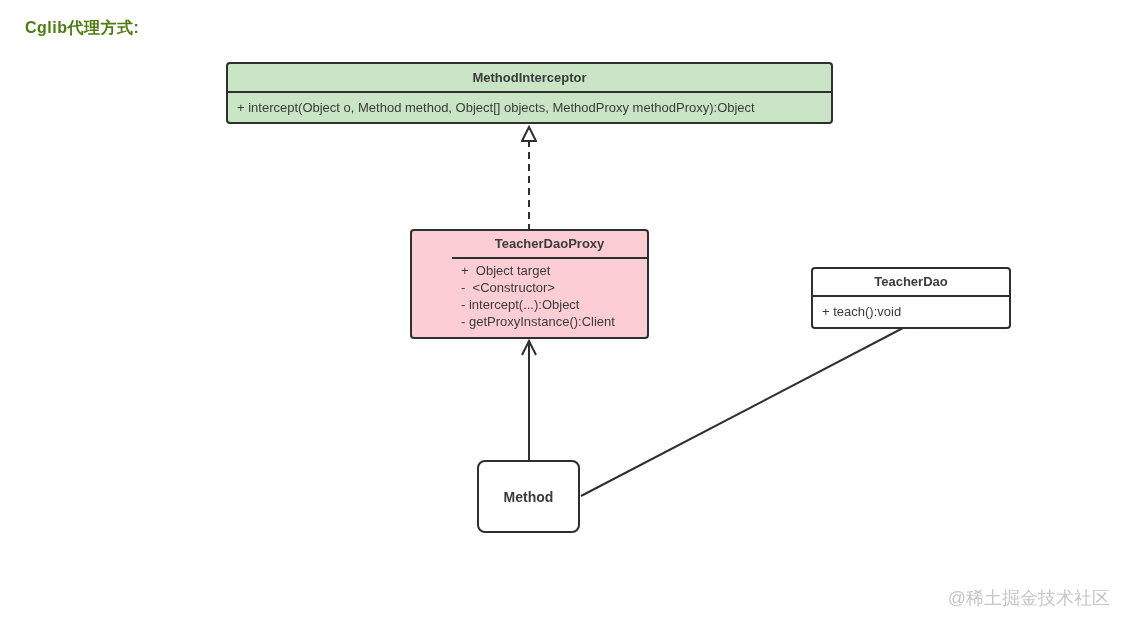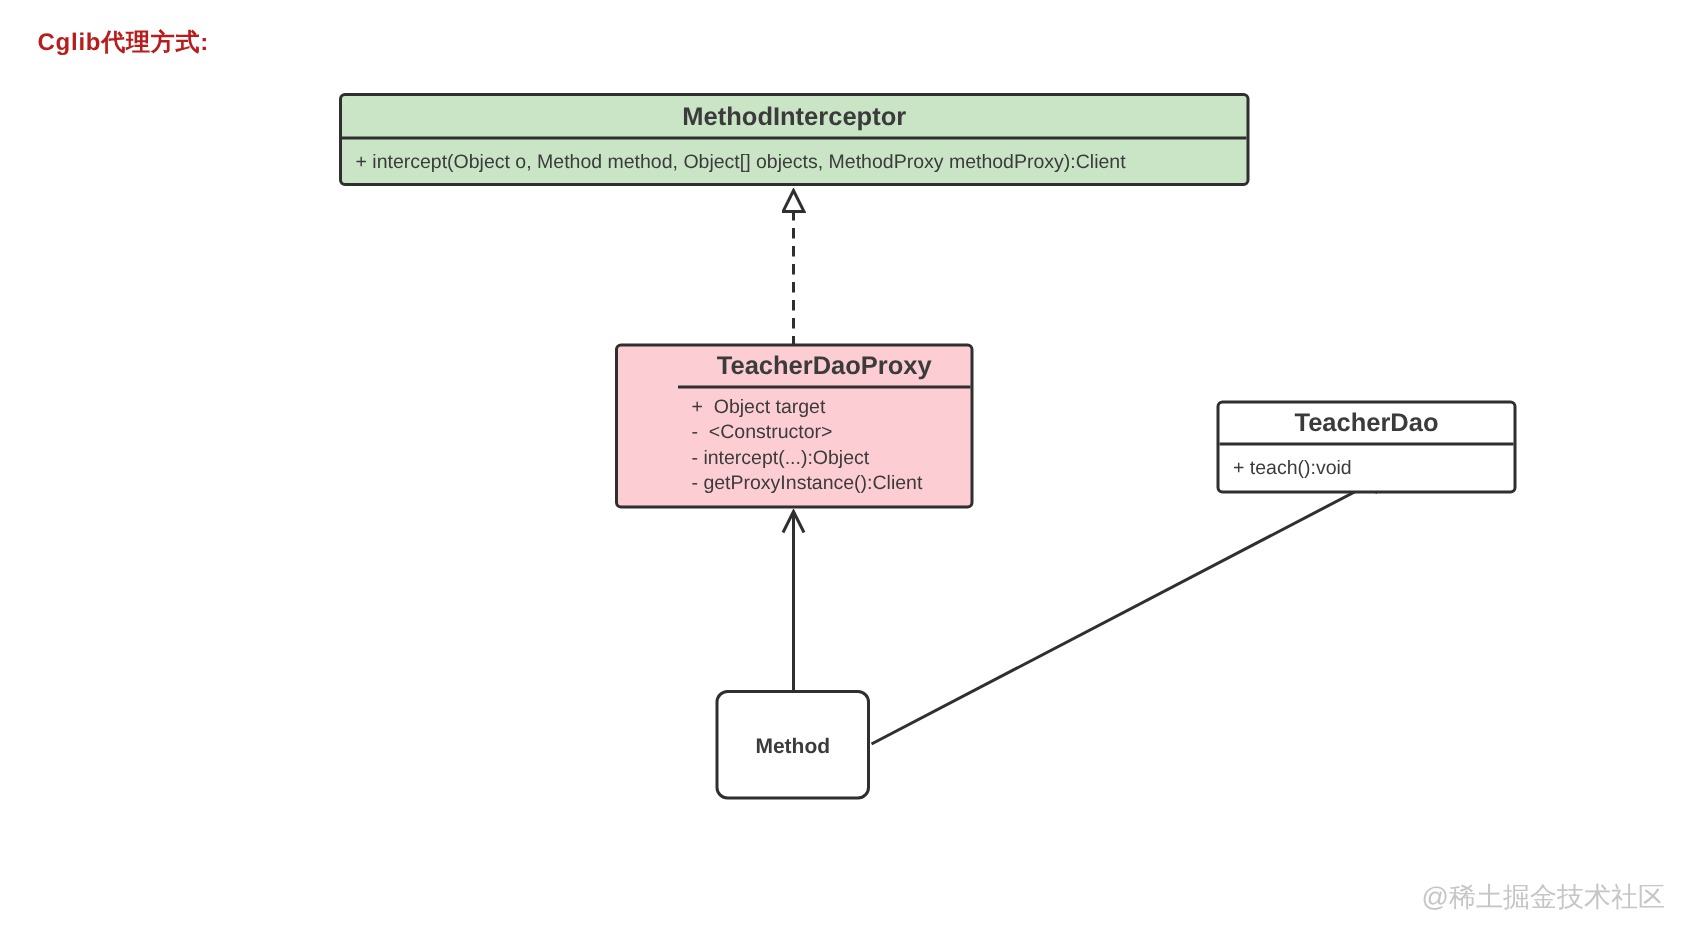--- a/index.html
+++ b/index.html
@@ -14,21 +14,21 @@
     height: 629px;
     background: #ffffff;
     overflow: hidden;
   }
   .page-title {
     position: absolute;
     left: 25px;
     top: 18px;
     font-size: 16px;
     font-weight: 700;
-    color: #b91c1c;
+    color: #4d7c0f;
     letter-spacing: 0.5px;
   }
   .edges {
     position: absolute;
     left: 0;
     top: 0;
     width: 1129px;
     height: 629px;
   }
   .uml-class {
@@ -38,21 +38,21 @@
     border-radius: 4px;
     color: #3b3b3b;
     background: #ffffff;
   }
   .uml-class.green { background: #c9e5c6; }
   .uml-class.pink  { background: #fccdd3; padding-left: 40px; }
   .uml-head {
     box-sizing: border-box;
     border-bottom: 2px solid #2f2f2f;
     font-weight: 700;
-    font-size: 17px;
+    font-size: 13px;
     text-align: center;
   }
   .member {
     font-size: 13px;
     white-space: pre;
     padding-left: 9px;
   }
   .mi-head  { height: 29px; line-height: 27px; }
   .mi-body  { height: 29px; line-height: 29px; }
   .tdp-head { height: 28px; line-height: 26px; }
@@ -98,21 +98,21 @@
       </marker>
     </defs>
     <line x1="529" y1="231" x2="529" y2="127" stroke="#2f2f2f" stroke-width="2" stroke-dasharray="7,5" marker-end="url(#hollowTriangle)"></line>
     <line x1="529" y1="461" x2="529" y2="341" stroke="#2f2f2f" stroke-width="2" marker-end="url(#openArrow)"></line>
     <line x1="581" y1="496" x2="926" y2="316" stroke="#2f2f2f" stroke-width="2" marker-end="url(#openArrow)"></line>
   </svg>
 
   <div class="uml-class green" style="left:226px; top:62px; width:607px; height:62px;">
     <div class="uml-head mi-head">MethodInterceptor</div>
     <div class="mi-body">
-      <div class="member">+ intercept(Object o, Method method, Object[] objects, MethodProxy methodProxy):Client</div>
+      <div class="member">+ intercept(Object o, Method method, Object[] objects, MethodProxy methodProxy):Object</div>
     </div>
   </div>
 
   <div class="uml-class pink" style="left:410px; top:229px; width:239px; height:110px;">
     <div class="uml-head tdp-head">TeacherDaoProxy</div>
     <div class="tdp-body">
       <div class="member">+  Object target</div>
       <div class="member">-  &lt;Constructor&gt;</div>
       <div class="member">- intercept(...):Object</div>
       <div class="member">- getProxyInstance():Client</div>

